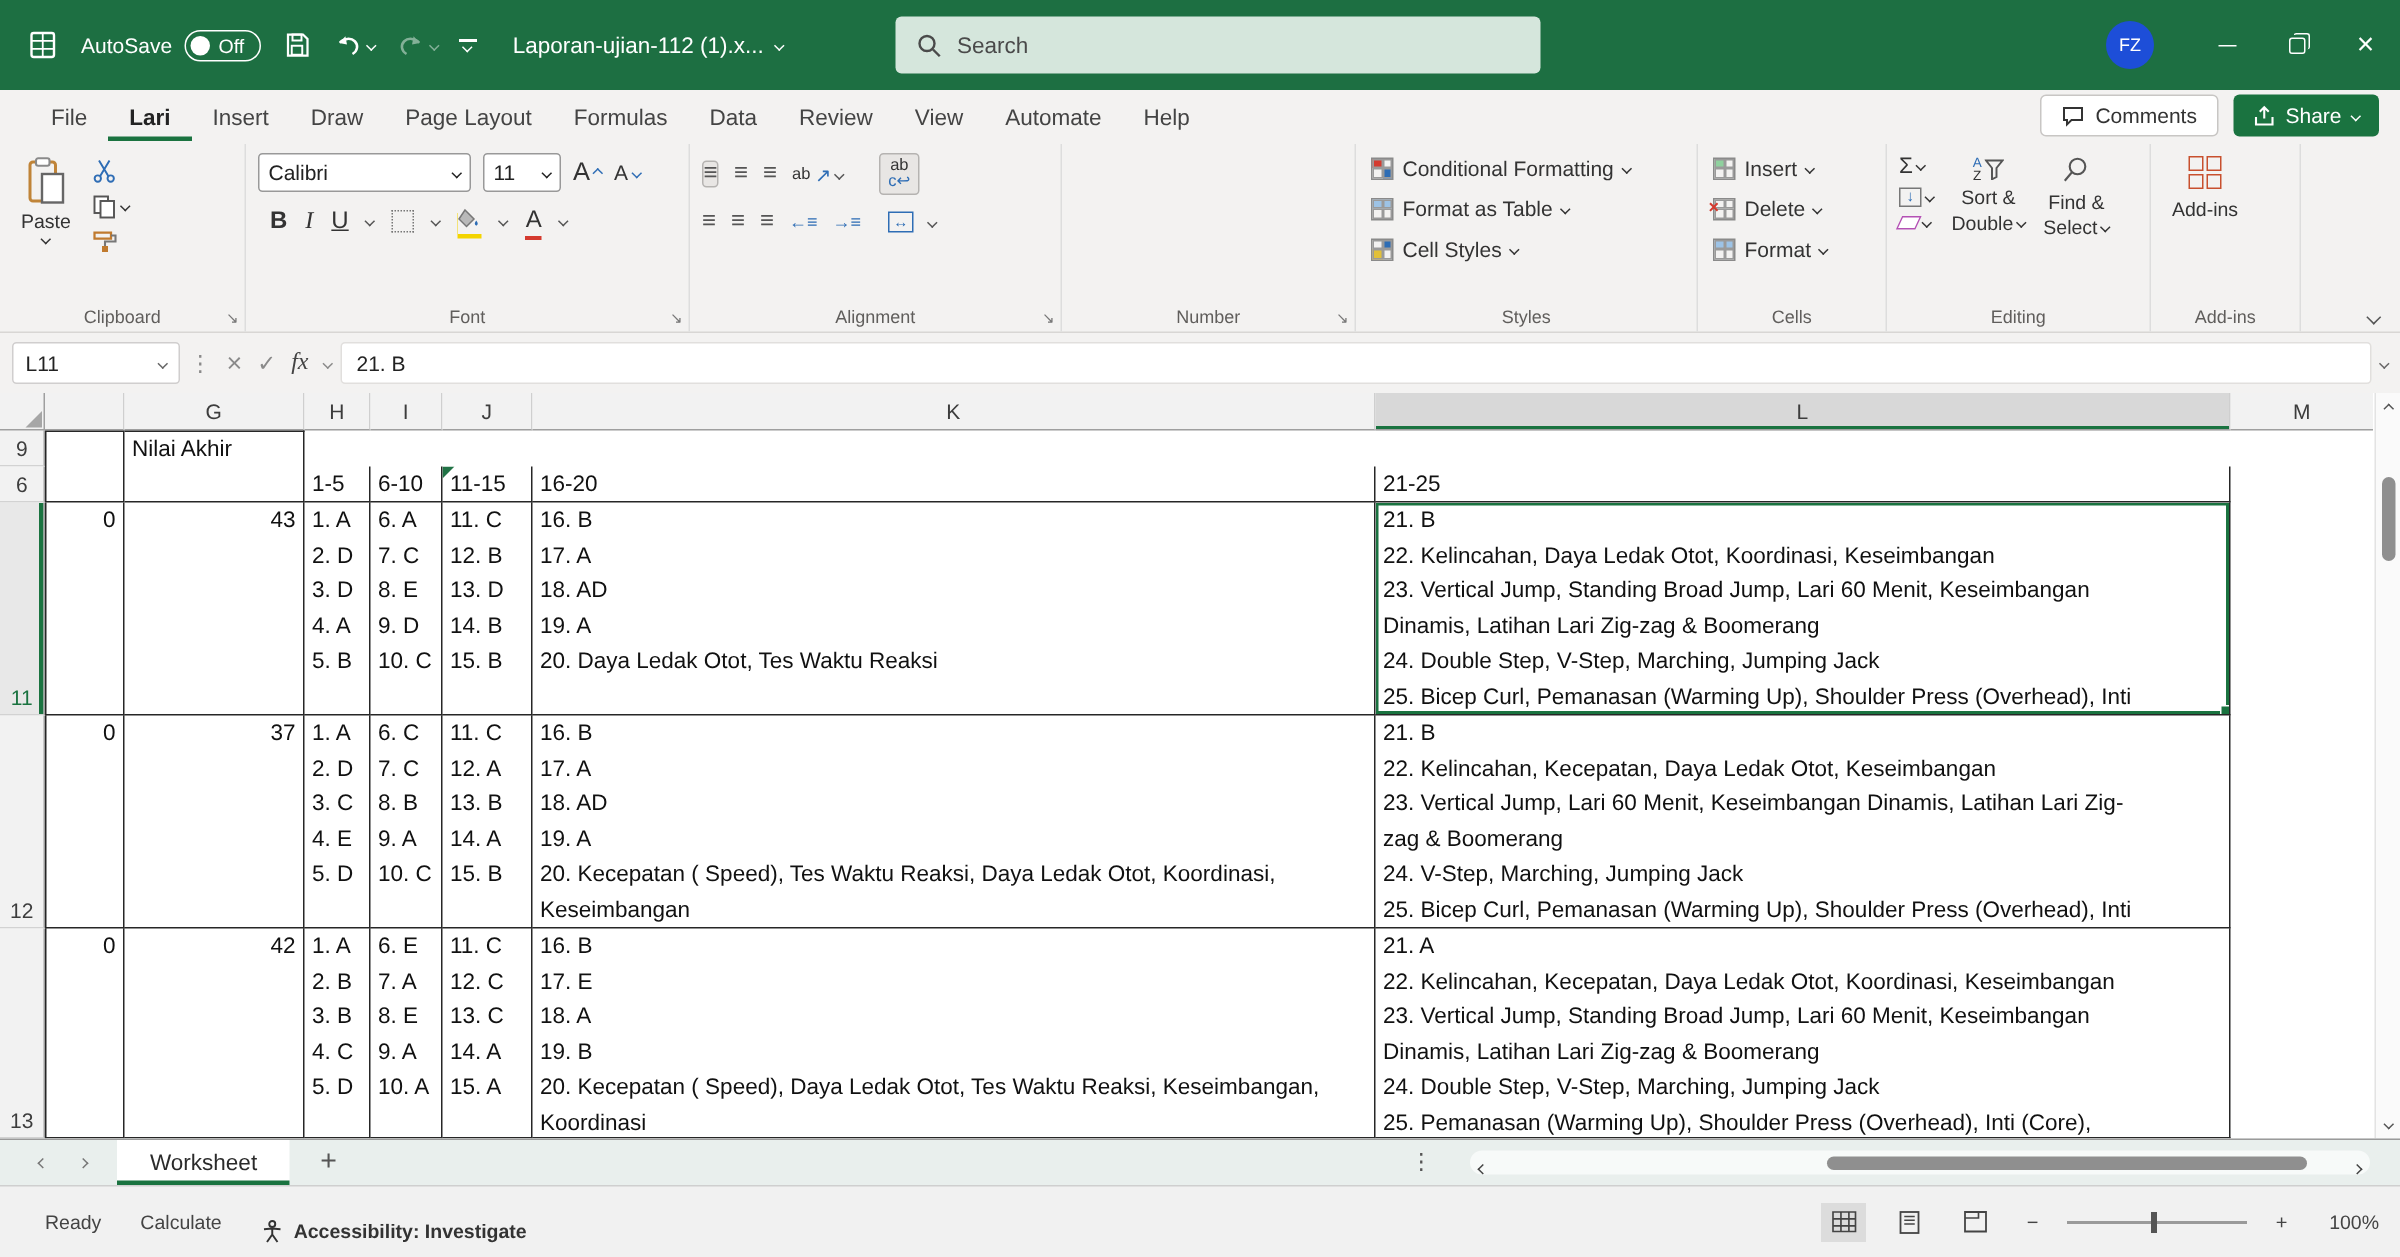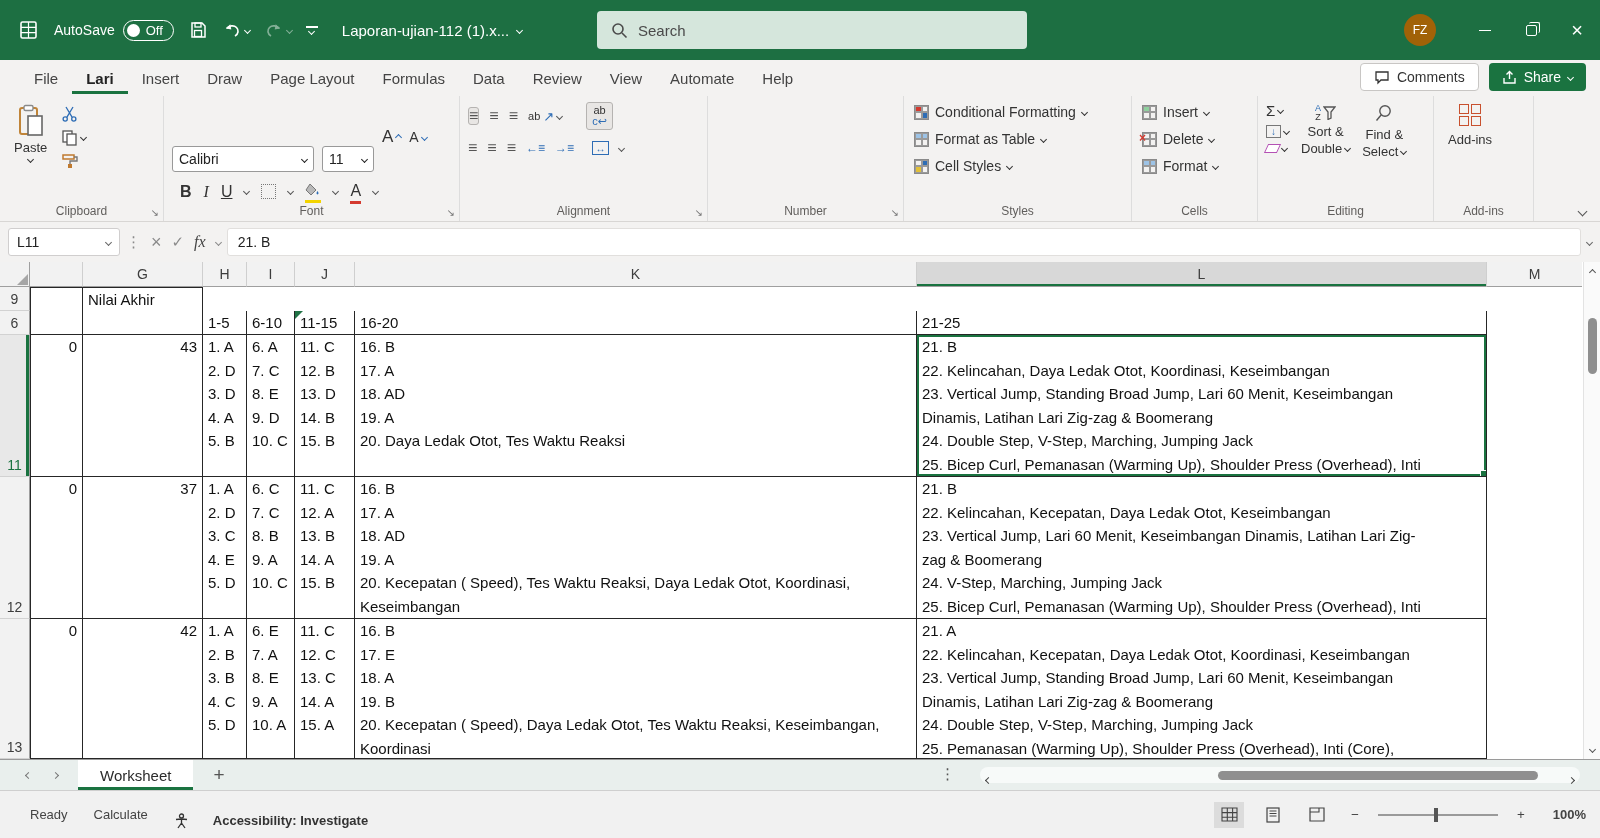--- a/index.html
+++ b/index.html
@@ -24,21 +24,21 @@
   .faded { opacity:.45; }
   .qat-ico { display:flex; flex-direction:column; align-items:center; gap:1px; }
   .qat-ico b { width:12px; height:0; border-top:2px solid #fff; }
   .fname { display:flex; align-items:center; gap:8px; font-size:15px; margin-left:10px; }
   .searchbox { position:absolute; left:597px; top:11px; width:430px; height:38px; background:#d5e6dc;
                border-radius:4px; display:flex; align-items:center; gap:10px; padding:0 14px; }
   .searchbox input { border:none; background:transparent; outline:none; font-size:15px; color:#333; width:330px;
                      font-family:"Liberation Sans",sans-serif; }
   .searchbox input::placeholder { color:#4a4a4a; opacity:1; }
   .tb-right { position:absolute; right:0; top:0; height:60px; display:flex; align-items:center; }
-  .avatar { width:32px; height:32px; border-radius:50%; background:#a16207; color:#fff; font-size:12px;
+  .avatar { width:32px; height:32px; border-radius:50%; background:#1d4ed8; color:#fff; font-size:12px;
             display:flex; align-items:center; justify-content:center; margin-right:26px; }
   .winbtn { width:46px; height:60px; display:flex; align-items:center; justify-content:center;
             color:#fff; font-size:20px; background:none; border:none; }
   .min-glyph { width:12px; border-top:1.6px solid #fff; display:inline-block; }
   .restore-glyph { position:relative; width:11px; height:11px; border:1.4px solid #fff; border-radius:2px; }
   .restore-glyph::after { content:""; position:absolute; left:2px; top:-4px; width:10px; height:10px;
             border-top:1.4px solid #fff; border-right:1.4px solid #fff; border-radius:2px; }
 
   
   .ribbontabs { height:36px; background:#f3f2f1; display:flex; align-items:center; padding-left:20px;
@@ -53,21 +53,21 @@
 
   
   .ribbon { height:126px; background:#f3f2f1; border-bottom:1px solid #d8d6d4; display:flex; position:relative; }
   .group { position:relative; padding:6px 8px 20px; border-right:1px solid #ddd; display:flex; }
   .glabel { position:absolute; bottom:3px; left:0; right:0; text-align:center; font-size:12px; color:#605e5c; }
   .launcher { position:absolute; bottom:3px; right:4px; font-size:10px; color:#777; cursor:pointer; }
   .ico { display:inline-flex; align-items:center; justify-content:center; }
   .rbtn { background:none; border:none; display:flex; align-items:center; gap:3px; cursor:pointer; color:#333; }
   .boxed { border:1px solid #b5b3b1; border-radius:3px; background:#e8e6e4; }
   .combo { background:#fff; border:1px solid #999; border-radius:3px; display:flex; align-items:center;
-           justify-content:space-between; font-size:14px; color:#222; padding:4px 6px; height:26px;margin-top:44px; }
+           justify-content:space-between; font-size:14px; color:#222; padding:4px 6px; height:26px; }
   .two-row { display:flex; flex-direction:column; justify-content:flex-start; gap:10px; }
   .icon-row { display:flex; align-items:center; gap:8px; }
   .bigbtn { display:flex; flex-direction:column; align-items:center; gap:2px; font-size:13px; color:#333;
             background:none; border:none; padding:2px 6px; cursor:pointer; }
   .stackbtn { display:flex; align-items:center; gap:6px; font-size:14px; color:#333; background:none;
               border:none; padding:2px 2px; cursor:pointer; }
   .grid-ico { width:15px; height:15px; border:1px solid #8a8a8a; display:grid;
               grid-template-columns:1fr 1fr; grid-template-rows:1fr 1fr; }
   .grid-ico i { border:0.5px solid #9a9a9a; }
   .bars { font-size:16px; color:#555; line-height:1; }
@@ -131,28 +131,28 @@
   .hscroll { position:absolute; right:20px; top:7px; width:600px; height:16px; background:#f7faf9;
              border-radius:8px; display:flex; align-items:center; }
   .hthumb { position:absolute; left:238px; width:320px; height:9px; background:#8f8f8f; border-radius:5px; }
   .harrow { position:absolute; top:3px; color:#444; }
   .dots { position:absolute; left:940px; top:5px; color:#555; font-size:15px; letter-spacing:1px; }
 
   
   .statusbar { height:48px; background:#f1f1f1; border-top:1px solid #cfcfcf; display:flex;
                align-items:center; font-size:13px; color:#444; position:relative; }
   .statusbar .left { display:flex; align-items:center; gap:26px; padding-left:30px; }
-  .acc { display:flex; align-items:center; gap:24px; font-weight:bold; color:#333;margin-top:12px; }
+  .acc { display:flex; align-items:center; gap:7px; font-weight:bold; color:#333;margin-top:12px; }
   .statusbar .right { position:absolute; right:14px; display:flex; align-items:center; gap:14px; }
   .viewbtn { width:30px; height:26px; display:flex; align-items:center; justify-content:center;
              background:none; border:none; color:#444; }
   .viewbtn.sel { background:#dcdcdc; }
   .zoomtrack { position:relative; width:120px; height:2px; background:#9a9a9a; }
   .zoomthumb { position:absolute; left:56px; top:-6px; width:4px; height:14px; background:#555; }
-  .zoomtxt { width:42px; text-align:right; font-size:13px;font-weight:bold; }
+  .zoomtxt { width:42px; text-align:right; font-size:13px; }
 </style>
 </head>
 <body>
 
 <div class="titlebar">
   <div class="tb-left">
     <span class="ico">
       <svg width="24" height="24" viewBox="0 0 24 24">
           <rect x="5" y="4" width="15" height="16" rx="1.5" fill="none" stroke="#fff" stroke-width="1.6"></rect>
           <path d="M5 9.3h15 M5 14.6h15 M12.5 4v16" stroke="#fff" stroke-width="1.2"></path>

